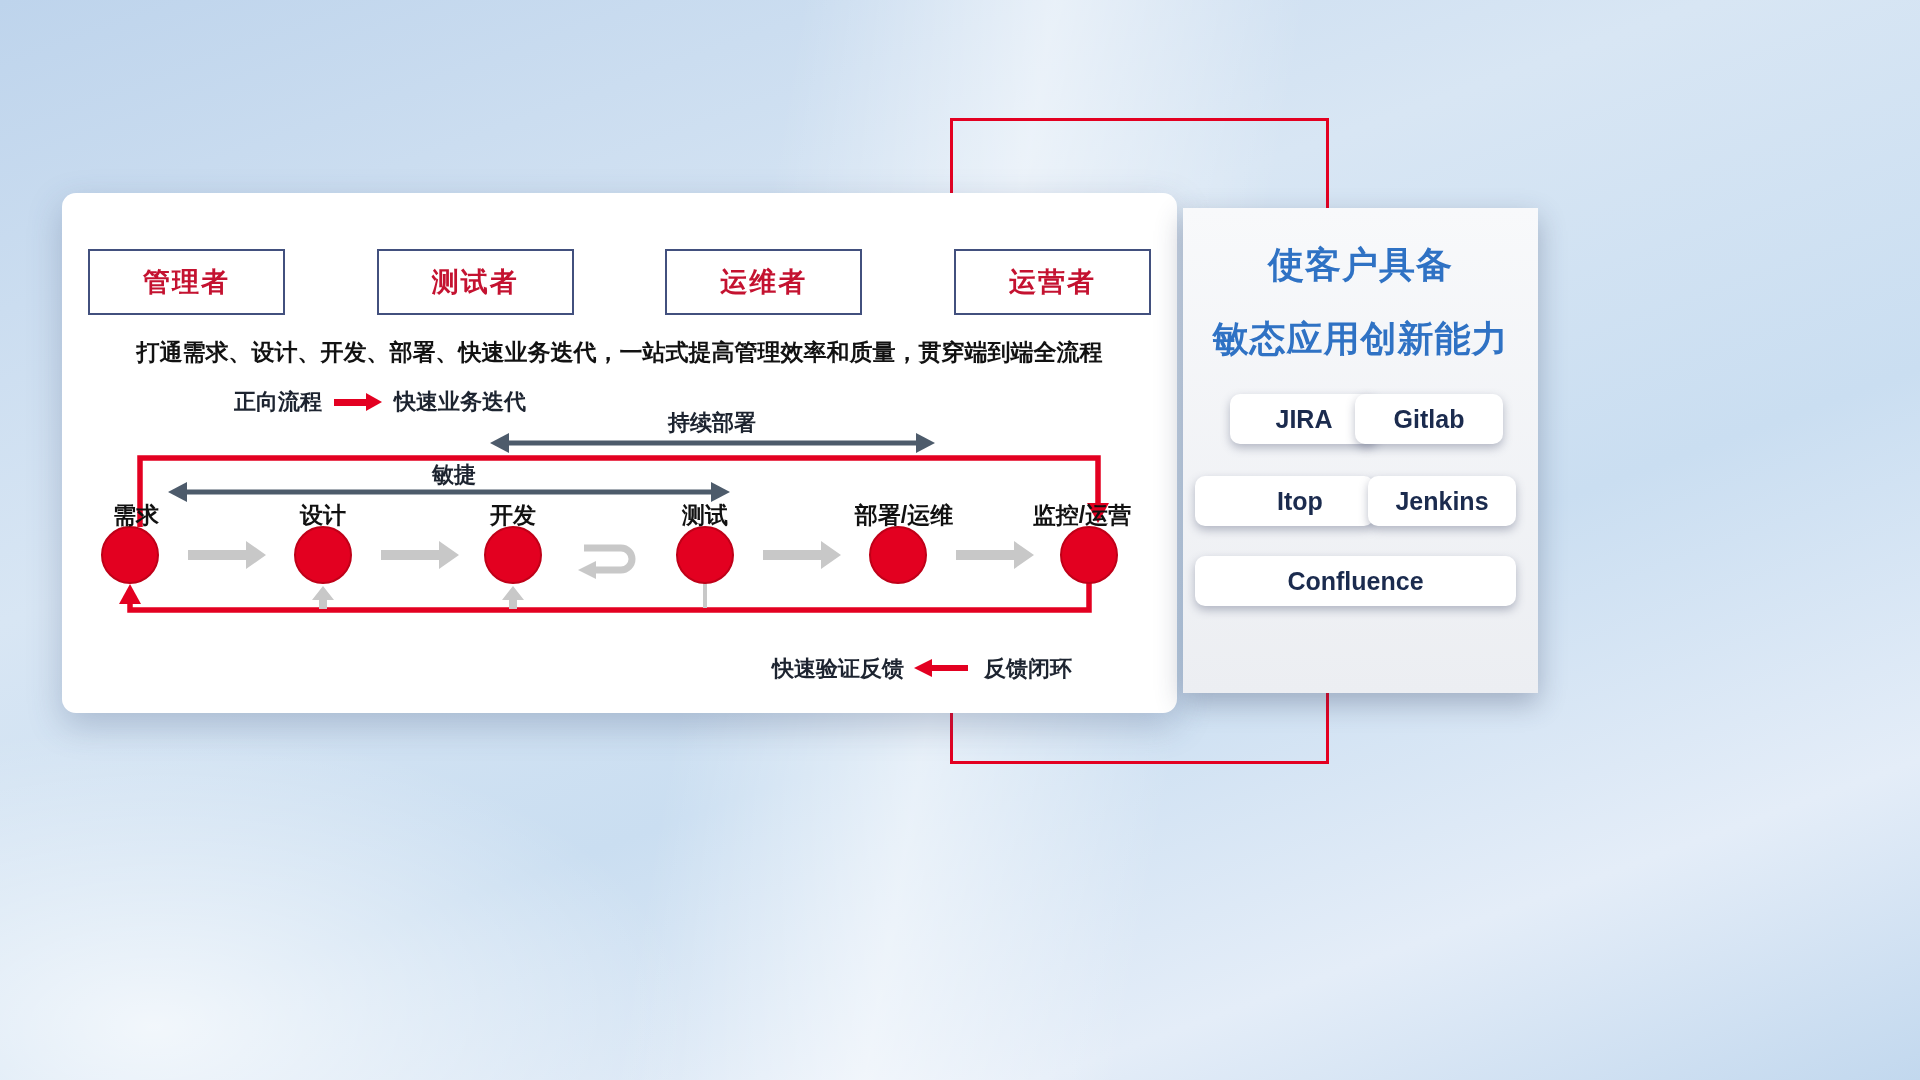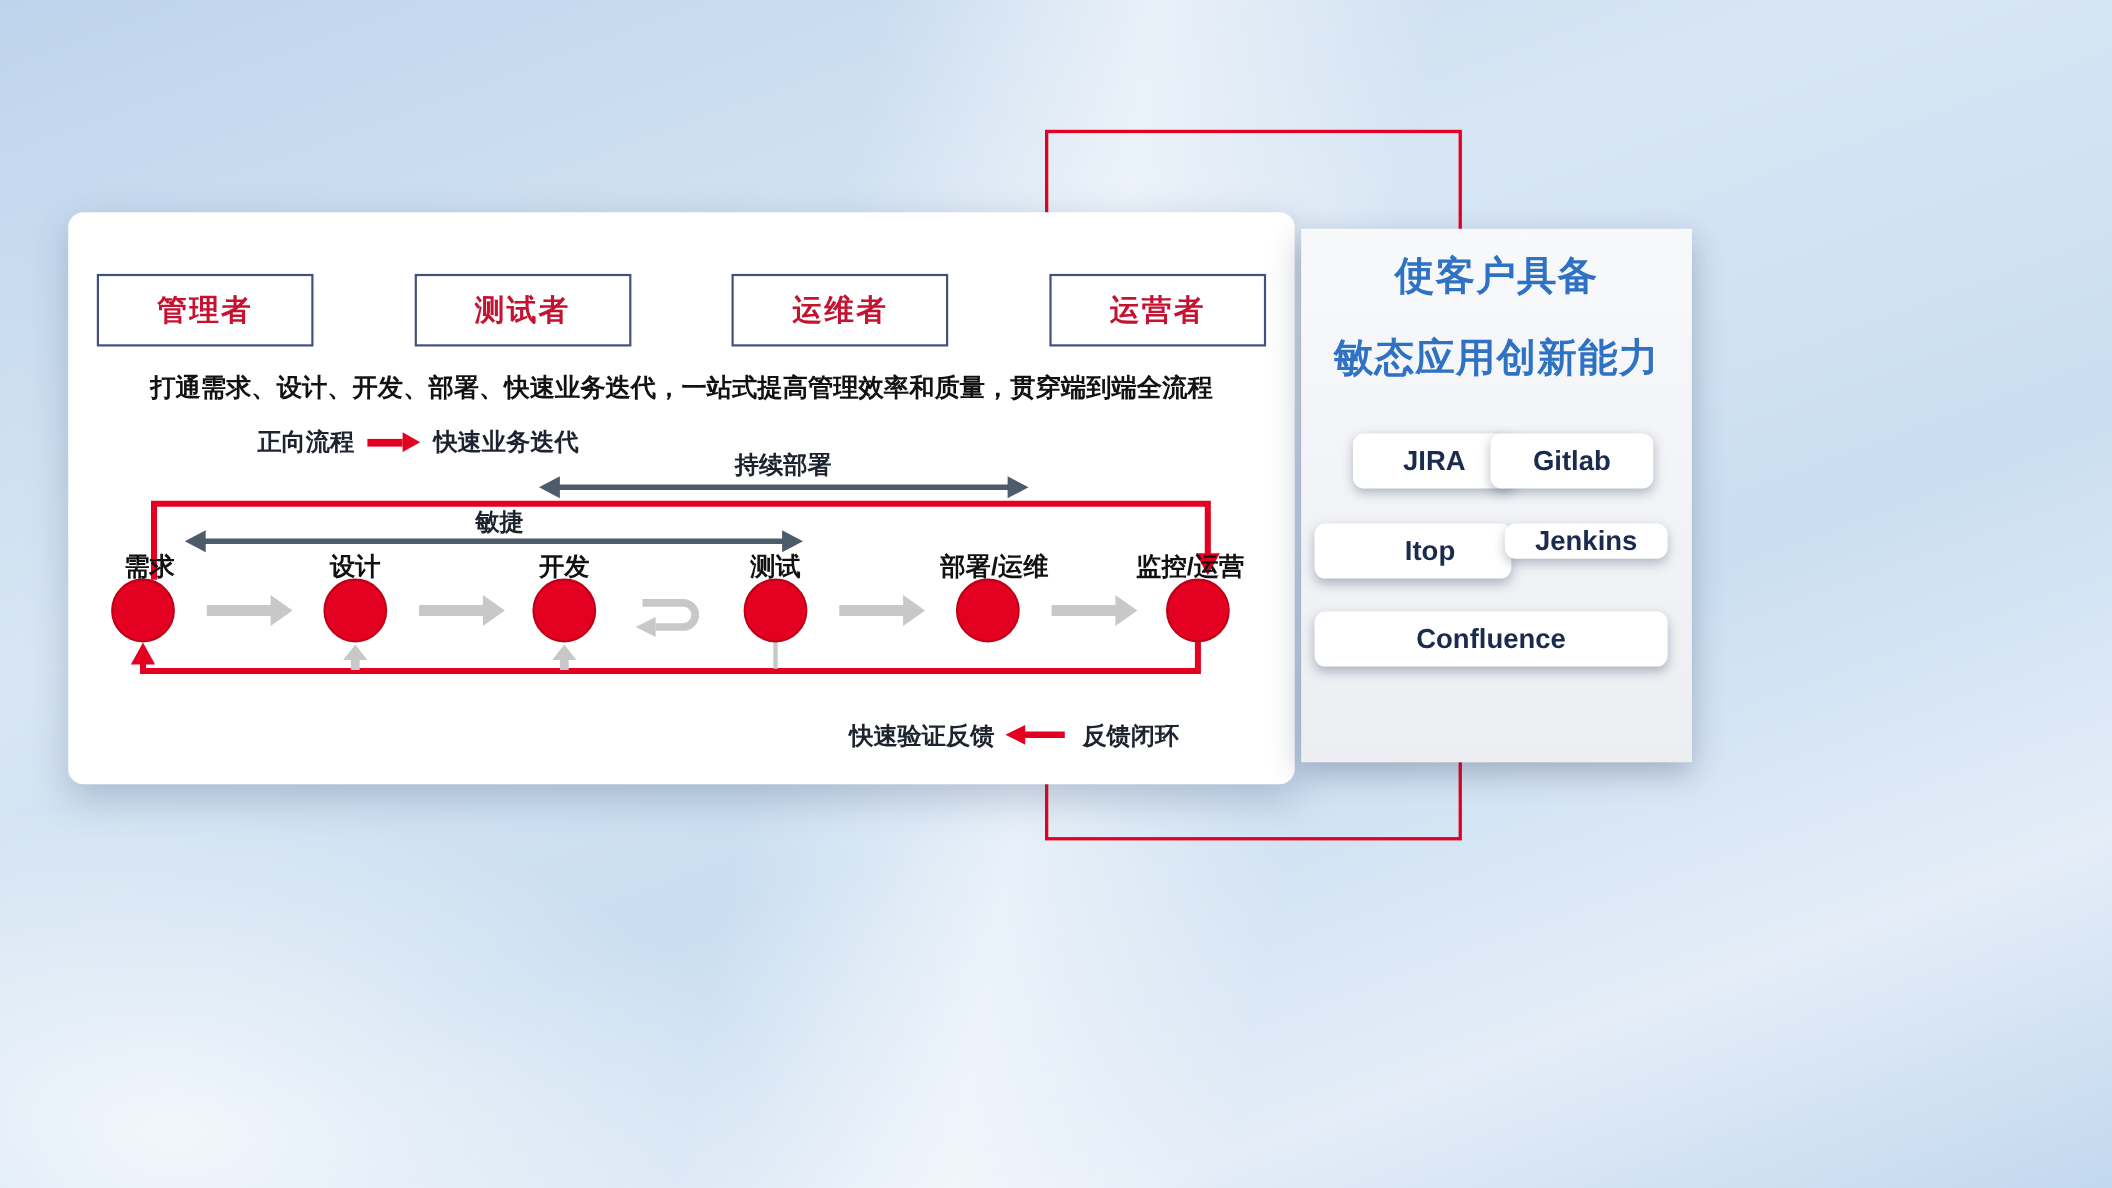--- a/index.html
+++ b/index.html
@@ -49,33 +49,33 @@
   .fwd-arrow .head{display:block;width:0;height:0;border-top:9px solid transparent;border-bottom:9px solid transparent;border-left:16px solid #e30021;}
   .flow-svg{position:absolute;left:0;top:217px;}
   .flow-svg text{font-family:"Liberation Sans","DejaVu Sans",sans-serif;}
   
   .panel{
     position:absolute;left:1183px;top:208px;width:355px;height:485px;z-index:3;
     background:linear-gradient(180deg,#f8f9fb 0%,#eceef2 100%);
     box-shadow:0 10px 26px rgba(50,60,90,.32);
   }
   .panel-title{
-    padding-top:6px;text-align:center;color:#2f72c4;
+    padding-top:20px;text-align:center;color:#2f72c4;
     font-size:36px;font-weight:800;line-height:74px;letter-spacing:1px;
   }
   .tool-chip{
     position:absolute;background:#ffffff;border-radius:10px;
     box-shadow:0 4px 10px rgba(60,70,100,.35);
     display:flex;align-items:center;justify-content:center;
     font-size:25px;font-weight:800;color:#1b2b4e;
   }
   .chip-jira{left:12px;top:186px;width:148px;height:50px;margin-left:35px;}
   .chip-gitlab{left:172px;top:186px;width:148px;height:50px;}
   .chip-itop{left:12px;top:268px;width:148px;height:50px;padding-left:31px;}
-  .chip-jenkins{left:185px;top:268px;width:148px;height:32px;}
+  .chip-jenkins{left:185px;top:268px;width:148px;height:50px;}
   .chip-confluence{left:12px;top:348px;width:321px;height:50px;}
 </style>
 </head>
 <body>
 
 <div class="stage">
 
   <div class="red-frame"></div>
 
   <div class="card">

